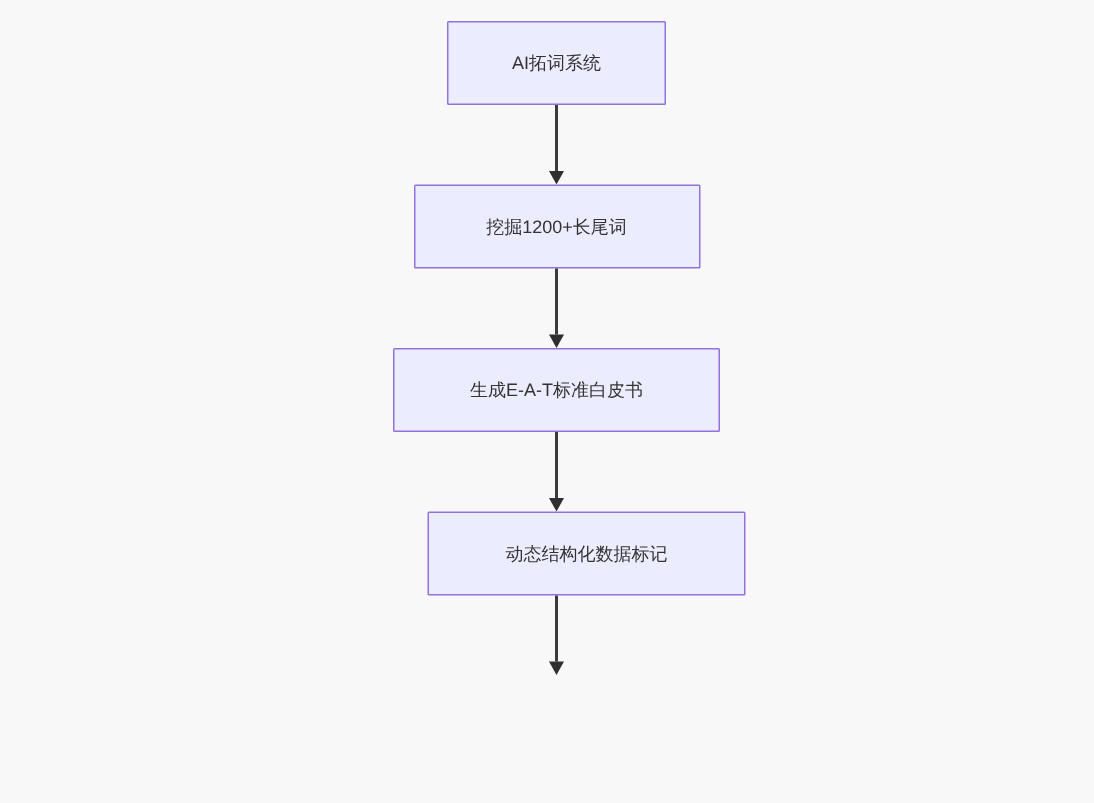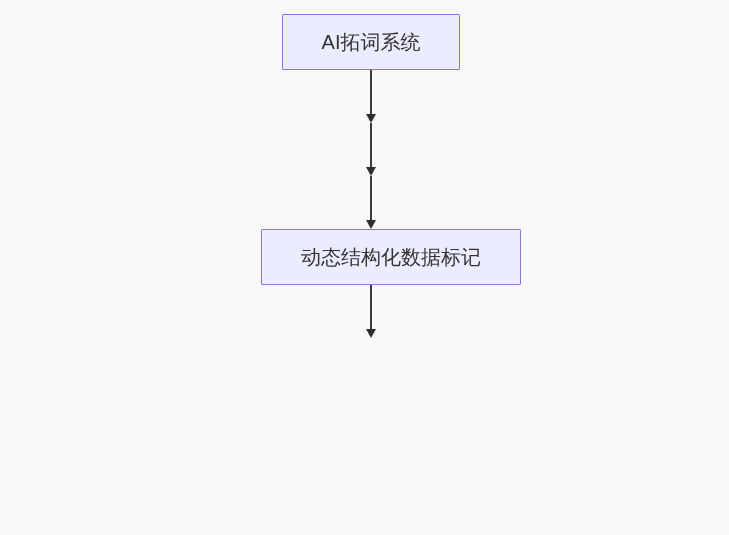--- a/index.html
+++ b/index.html
@@ -25,21 +25,21 @@
     flex-direction: column;
     align-items: center;
   }
   .node {
     box-sizing: border-box;
     height: 56px;
     background: #ECECFF;
     border: 1.5px solid #9370DB;
     border-radius: 1px;
     color: #333333;
-    font-size: 20px;
+    font-size: 12px;
     line-height: 1;
     display: flex;
     align-items: center;
     justify-content: center;
     padding: 0 39px;
     white-space: nowrap;
   }
   .node.n1 { min-width: 146px; }
   .node.n2 { min-width: 191px; }
   .node.n3 { min-width: 218px; }
@@ -72,26 +72,32 @@
 
     <div class="node n1">
       <span>AI拓词系统</span>
     </div>
 
     <div class="edge">
       <div class="edge-line"></div>
       <div class="edge-head"></div>
     </div>
 
+    <div class="node n2">
+      <span>挖掘1200+长尾词</span>
+    </div>
 
     <div class="edge">
       <div class="edge-line"></div>
       <div class="edge-head"></div>
     </div>
 
+    <div class="node n3">
+      <span>生成E-A-T标准白皮书</span>
+    </div>
 
     <div class="edge">
       <div class="edge-line"></div>
       <div class="edge-head"></div>
     </div>
 
     <div class="node n4">
       <span>动态结构化数据标记</span>
     </div>
 

